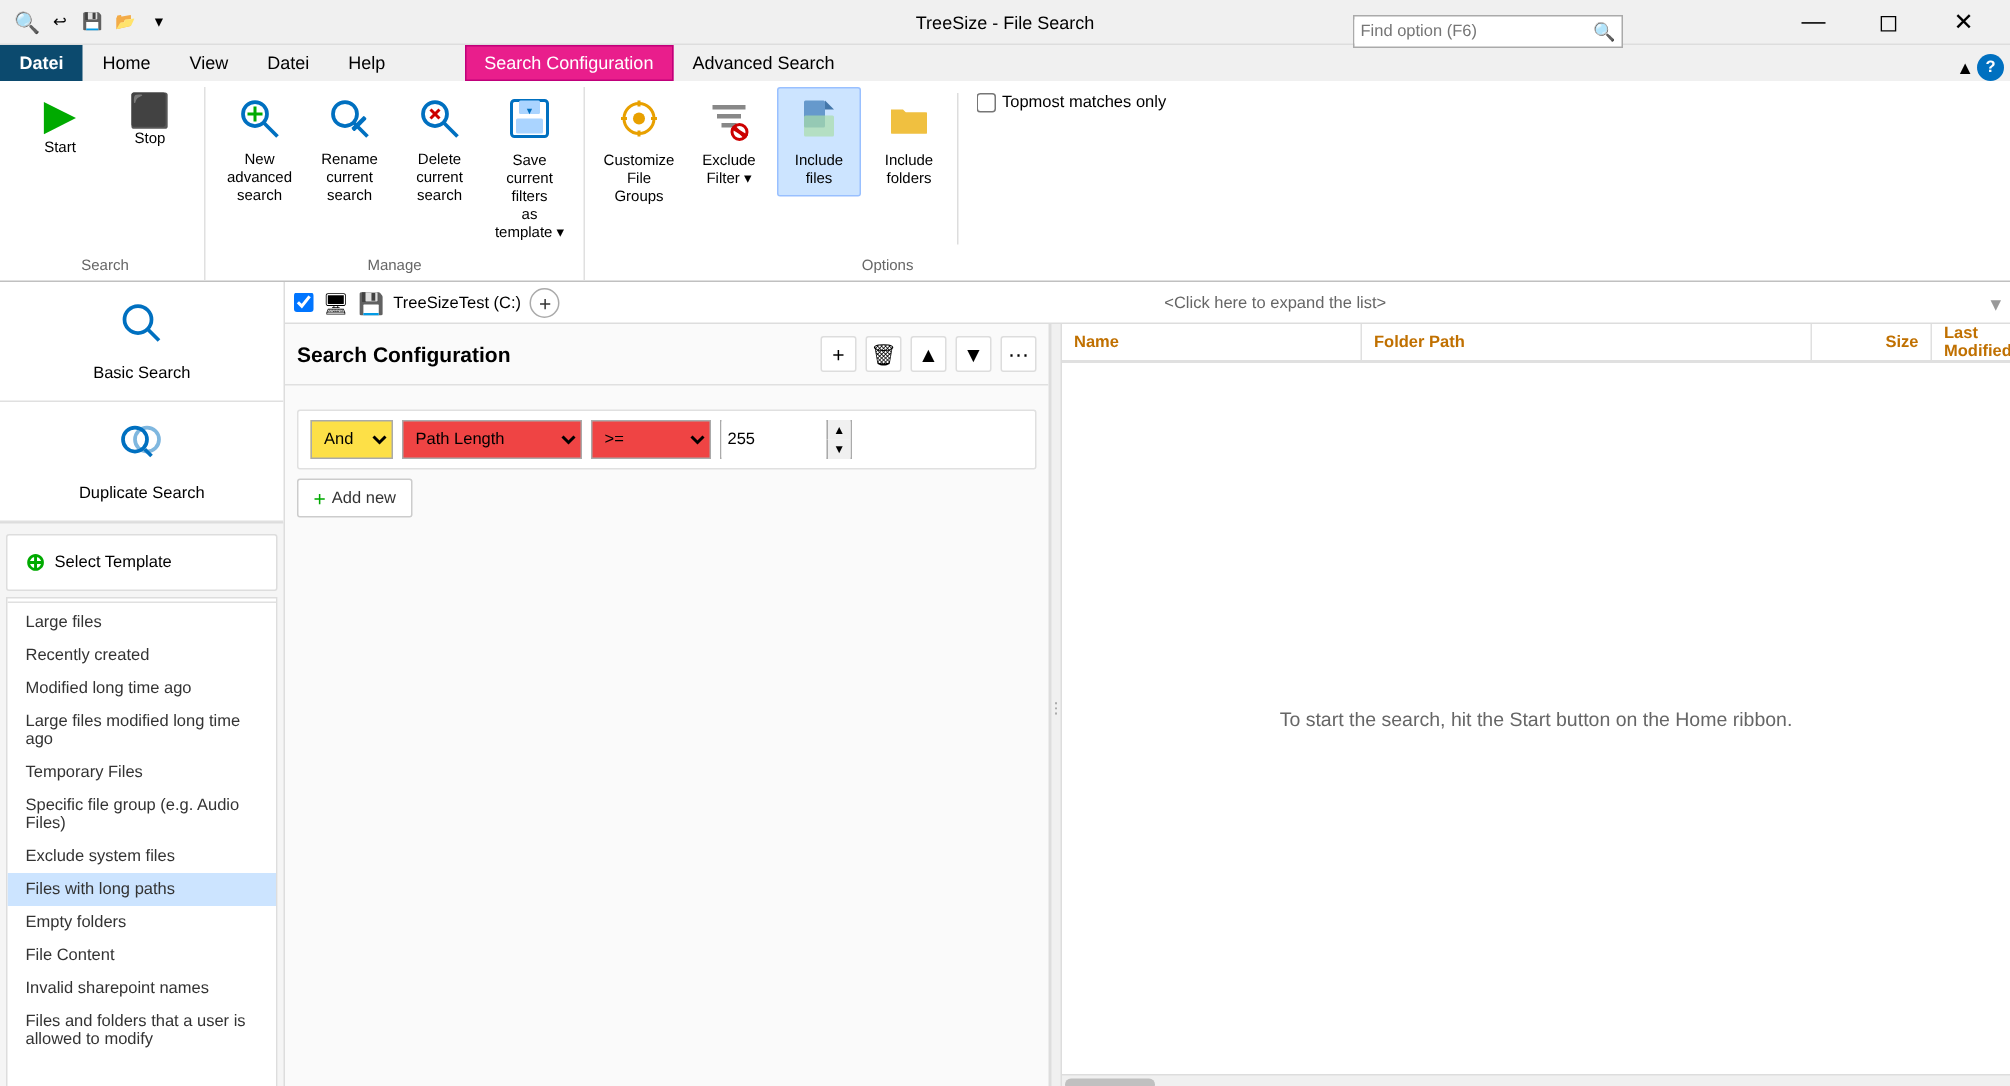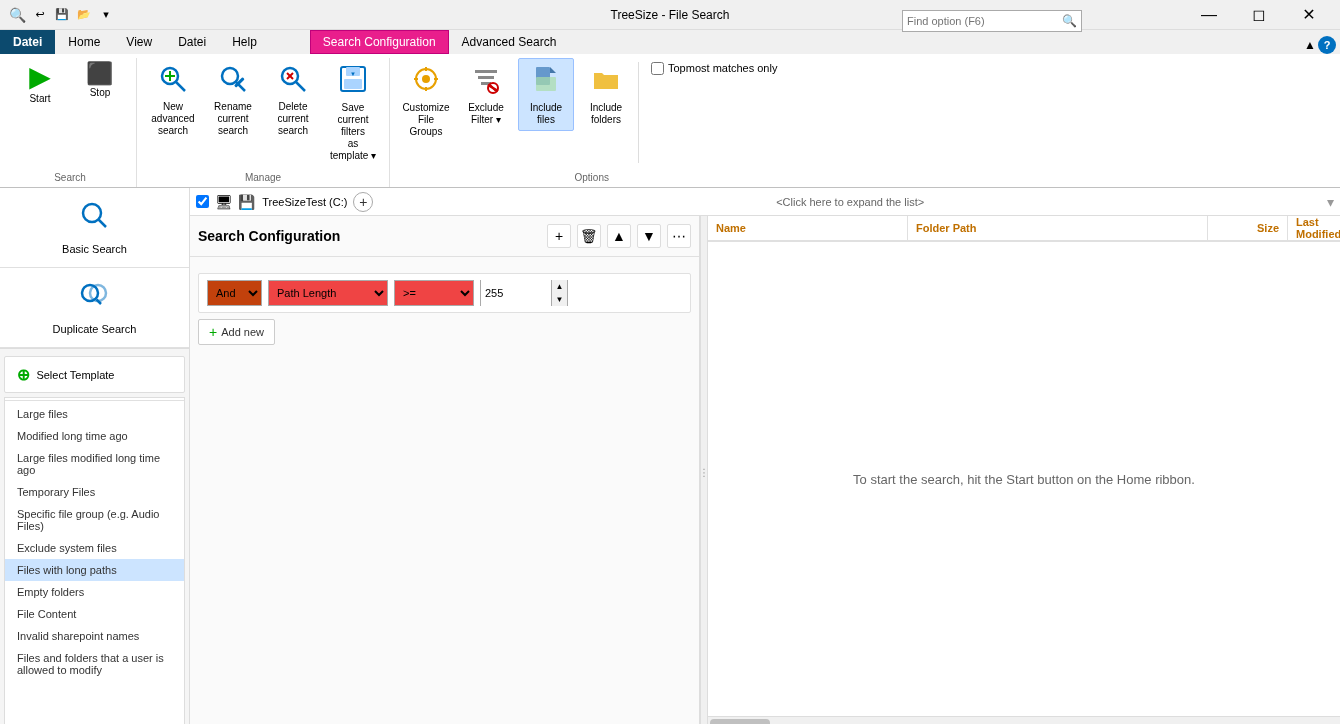--- a/index.html
+++ b/index.html
@@ -227,21 +227,21 @@
       margin-bottom: 6px;
     }
     .filter-select {
       height: 26px;
       border: 1px solid #aaa;
       background: #ef4444;
       font-size: 11px;
       padding: 2px 4px;
       cursor: pointer;
     }
-    .filter-select.and-or { width: 55px; background: #c2410c; }
+    .filter-select.and-or { width: 55px; background: #fde047; }
     .filter-select.field { width: 120px; }
     .filter-select.operator { width: 80px; }
     .filter-number {
       display: flex;
       align-items: center;
       border: 1px solid #aaa;
       height: 26px;
     }
     .filter-number input {
       width: 70px; border: none; outline: none;
@@ -504,20 +504,21 @@
       <span>Duplicate Search</span>
     </div>
     <div style="height:4px; border-top:1px solid #ddd;"></div>
     <div class="select-template-btn">
       <span style="color:#00aa00; font-weight:bold; font-size:16px;">⊕</span>
       <span>Select Template</span>
     </div>
     <div class="template-list">
       <div class="template-separator"></div>
       <div class="template-item">Large files</div>
+      <div class="template-item">Recently created</div>
       <div class="template-item">Modified long time ago</div>
       <div class="template-item">Large files modified long time ago</div>
       <div class="template-item">Temporary Files</div>
       <div class="template-item">Specific file group (e.g. Audio Files)</div>
       <div class="template-item">Exclude system files</div>
       <div class="template-item active">Files with long paths</div>
       <div class="template-item">Empty folders</div>
       <div class="template-item">File Content</div>
       <div class="template-item">Invalid sharepoint names</div>
       <div class="template-item">Files and folders that a user is allowed to modify</div>

